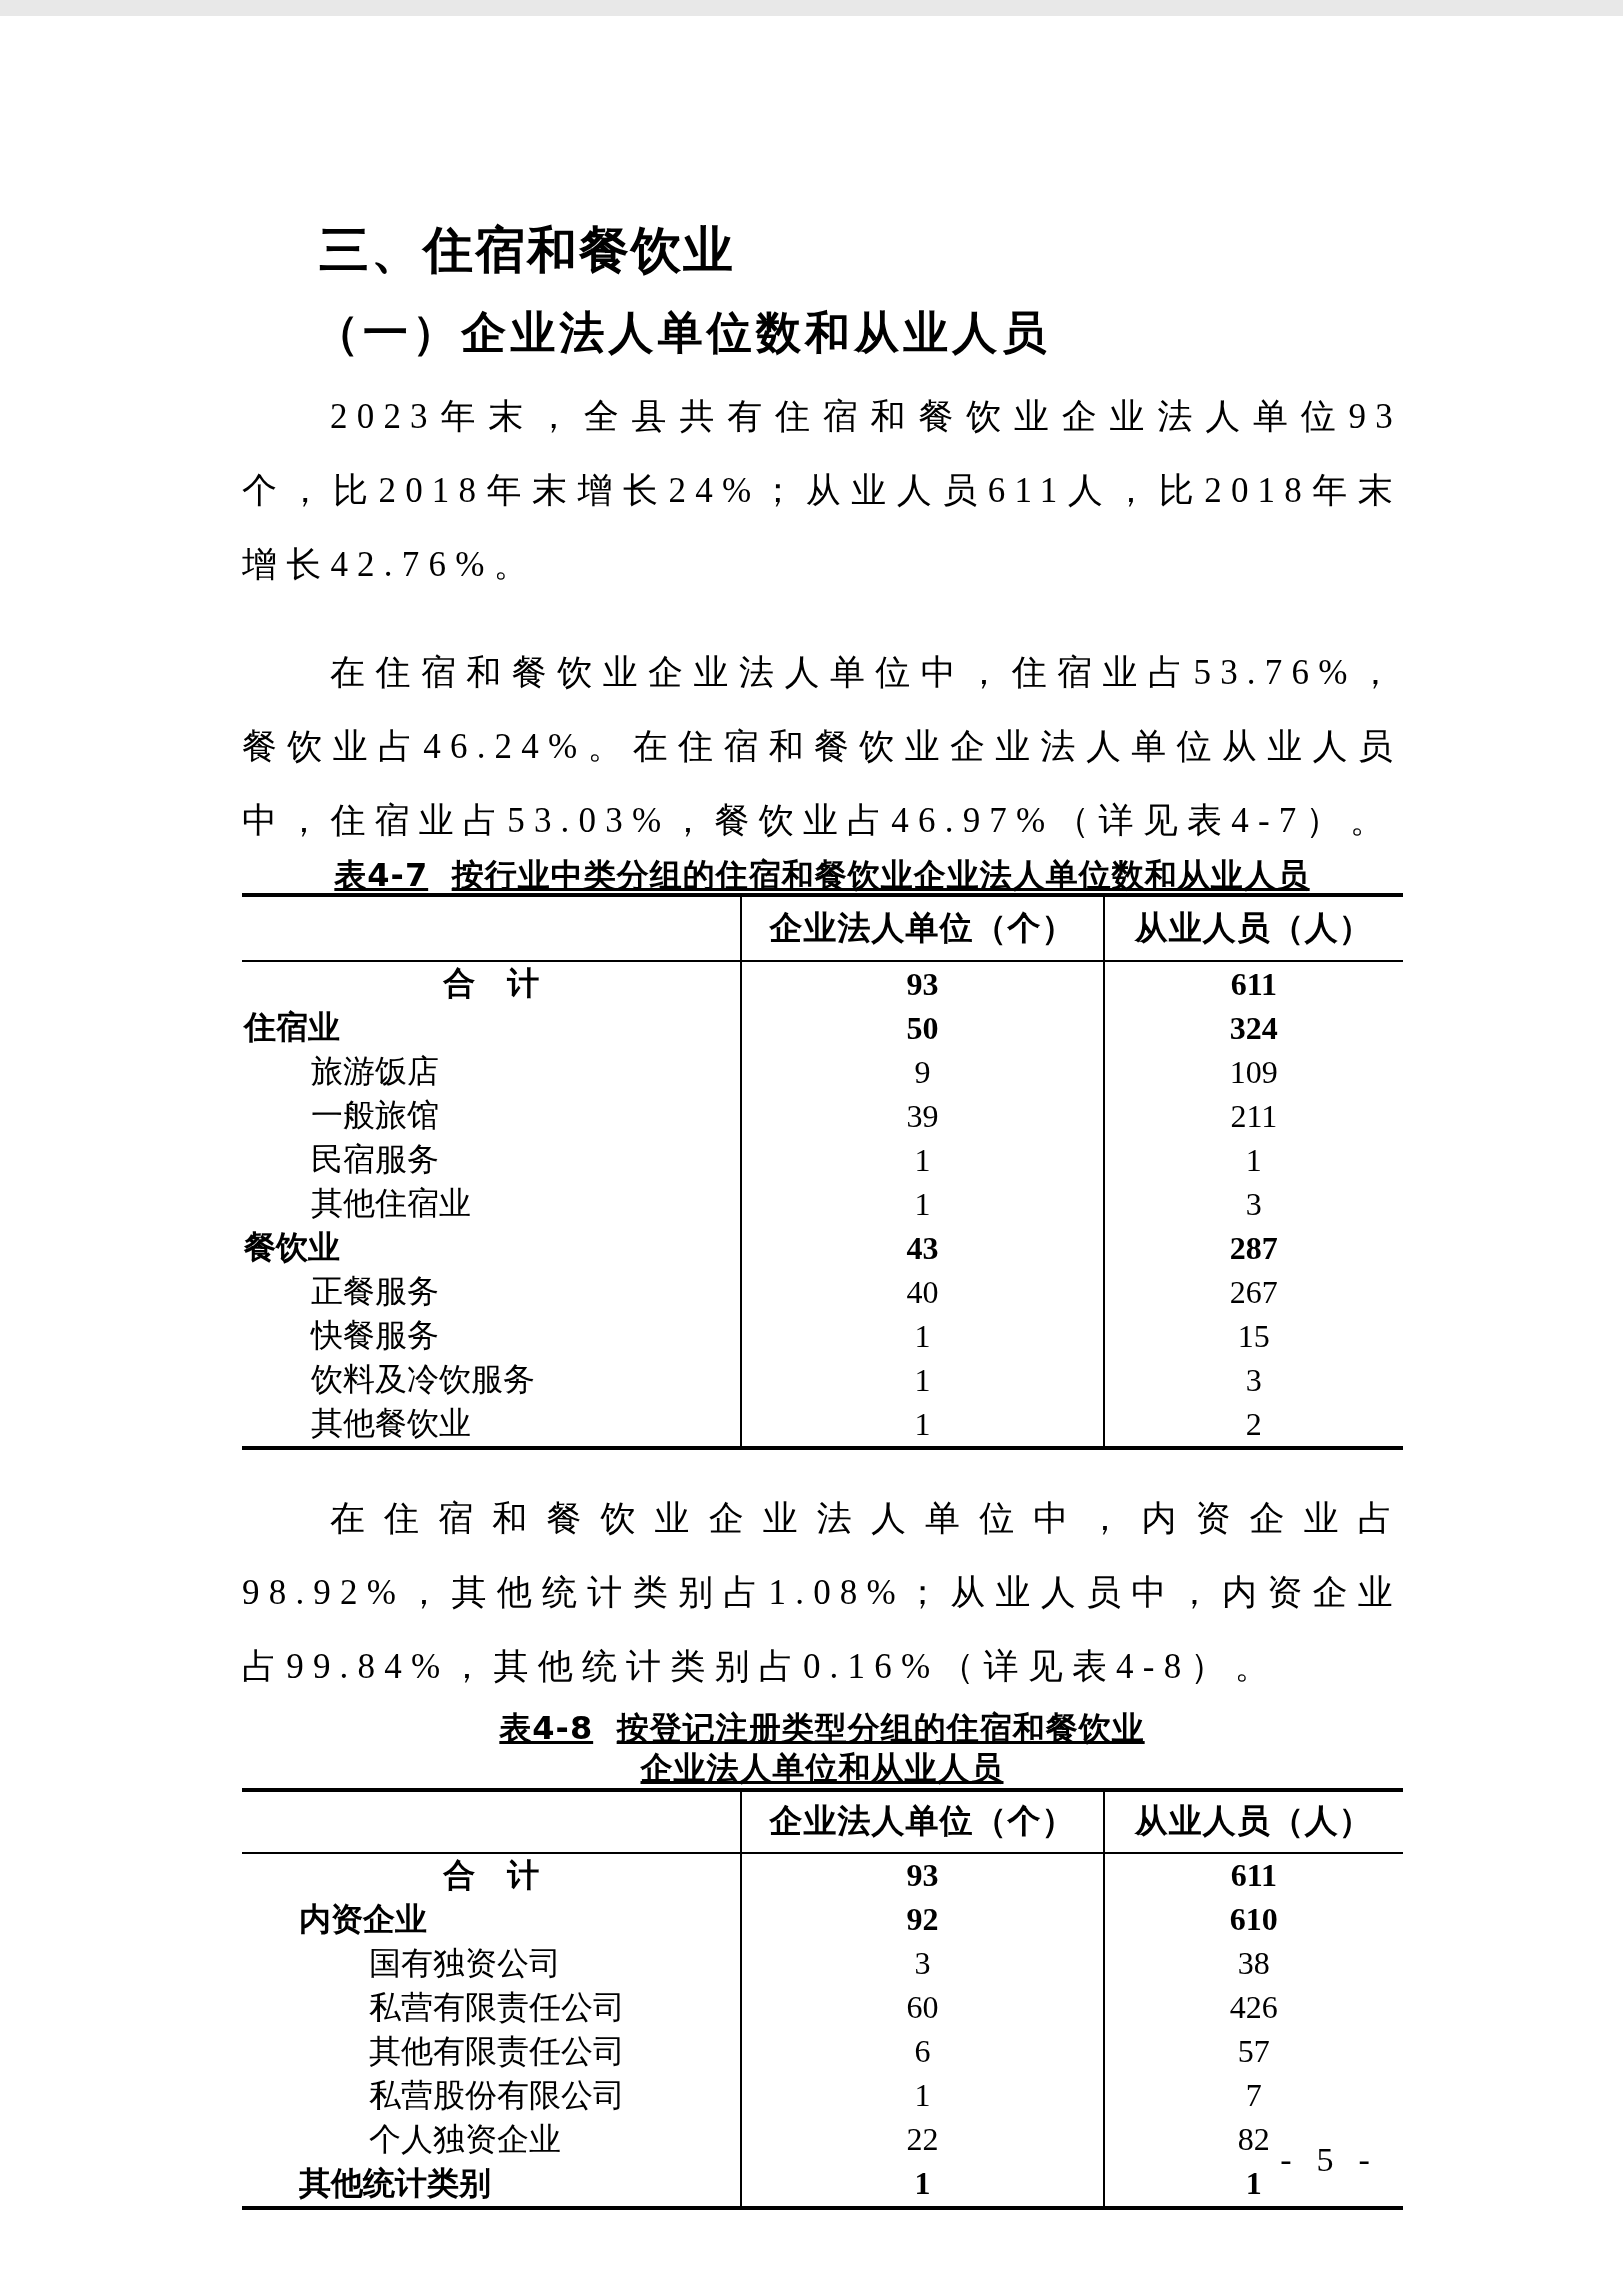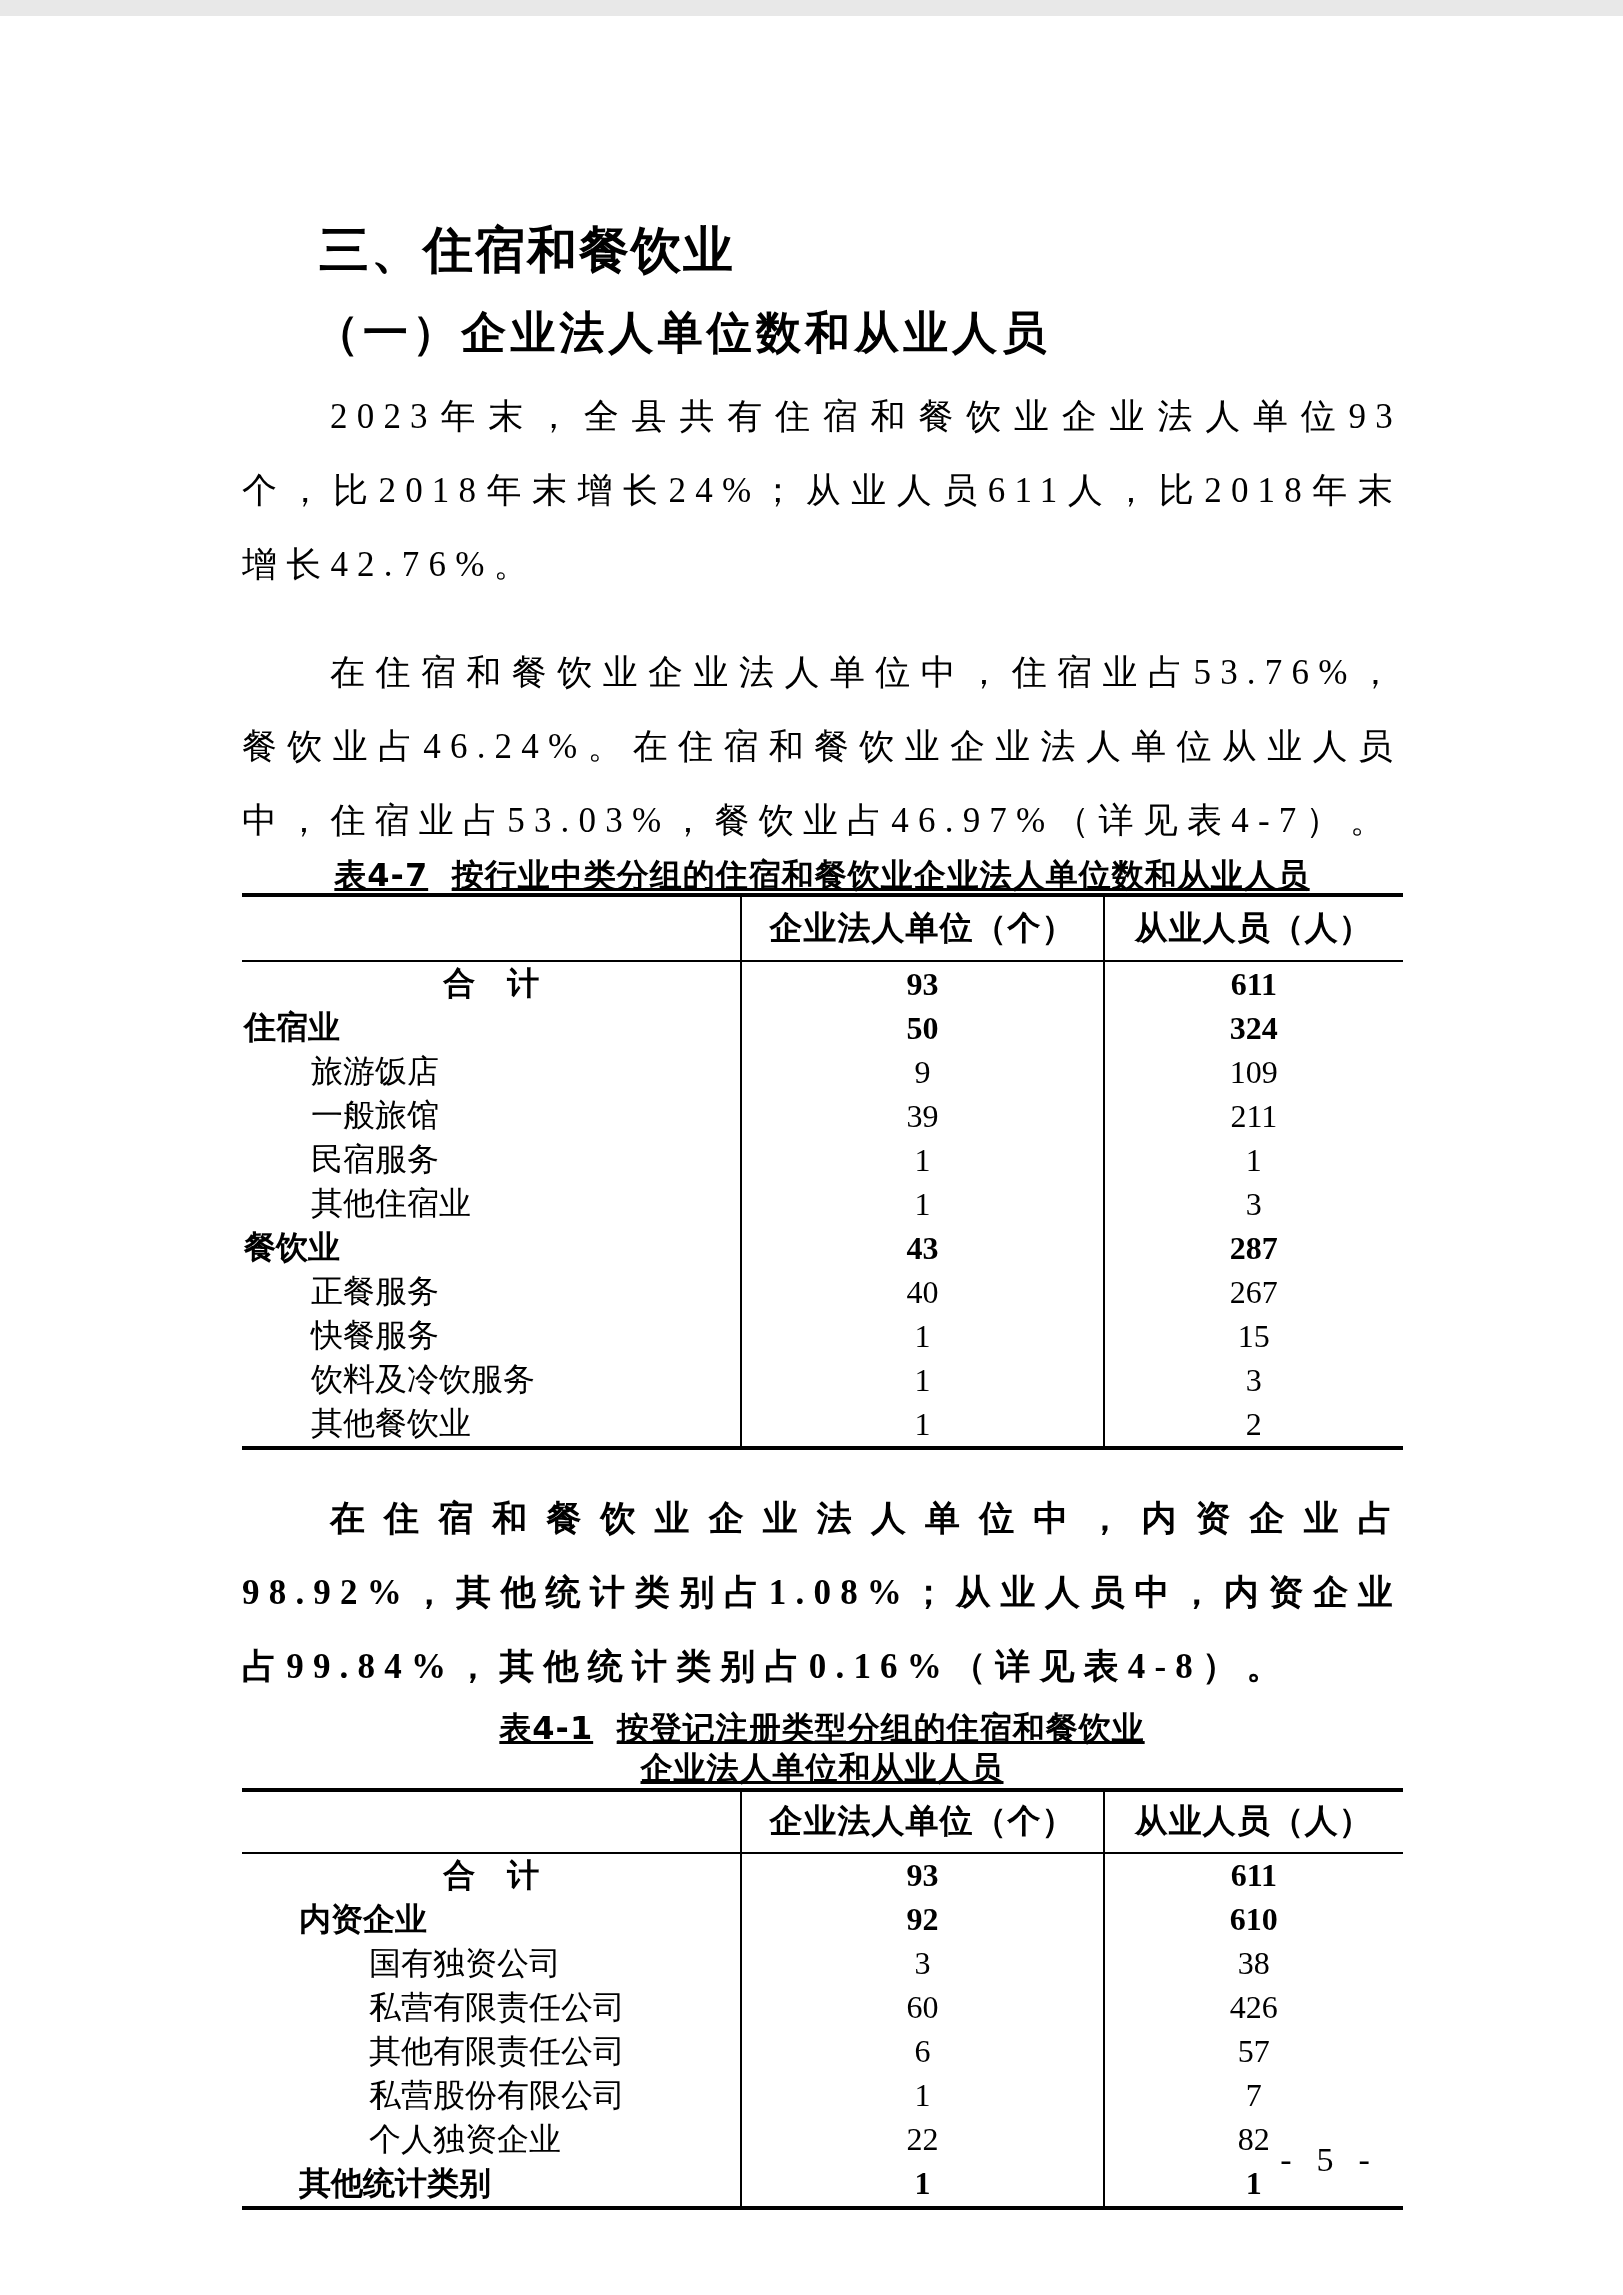--- a/index.html
+++ b/index.html
@@ -37,21 +37,21 @@
   p.body-para {
     margin: 0;
     font-size: 35px;
     line-height: 74px;
     letter-spacing: 9.2px;
     text-align: justify;
     text-indent: 88px;
   }
   p.body-para.p1 { margin-top: 16px; }
   p.body-para.p2 { margin-top: 34px; }
-  p.body-para.p3 { margin-top: 32px; font-weight: bold; }
+  p.body-para.p3 { margin-top: 32px; }
 
   .table-caption {
     text-align: center;
     font-family: "DejaVu Sans", "Liberation Sans", sans-serif;
     font-weight: bold;
     font-size: 32px;
     line-height: 35px;
     letter-spacing: 1px;
     text-decoration: underline;
   }
@@ -199,21 +199,21 @@
           <td class="stub">其他餐饮业</td>
           <td class="num">1</td>
           <td class="num">2</td>
         </tr>
       </tbody>
   </table>
 
   <p class="body-para p3">在住宿和餐饮业企业法人单位中，内资企业占98.92%，其他统计类别占1.08%；从业人员中，内资企业占99.84%，其他统计类别占0.16%（详见表4-8）。</p>
 
   <div class="table-caption two-line">
-    <span class="cap-label">表4-1</span><span class="cap-title">按登记注册类型分组的住宿和餐饮业</span>
+    <span class="cap-label">表4-8</span><span class="cap-title">按登记注册类型分组的住宿和餐饮业</span>
     <span class="cap-line2">企业法人单位和从业人员</span>
   </div>
 
   <table class="stat t48">
     <colgroup>
       <col class="c-stub">
         <col class="c-units">
         <col class="c-persons">
     </colgroup>
     <thead>

